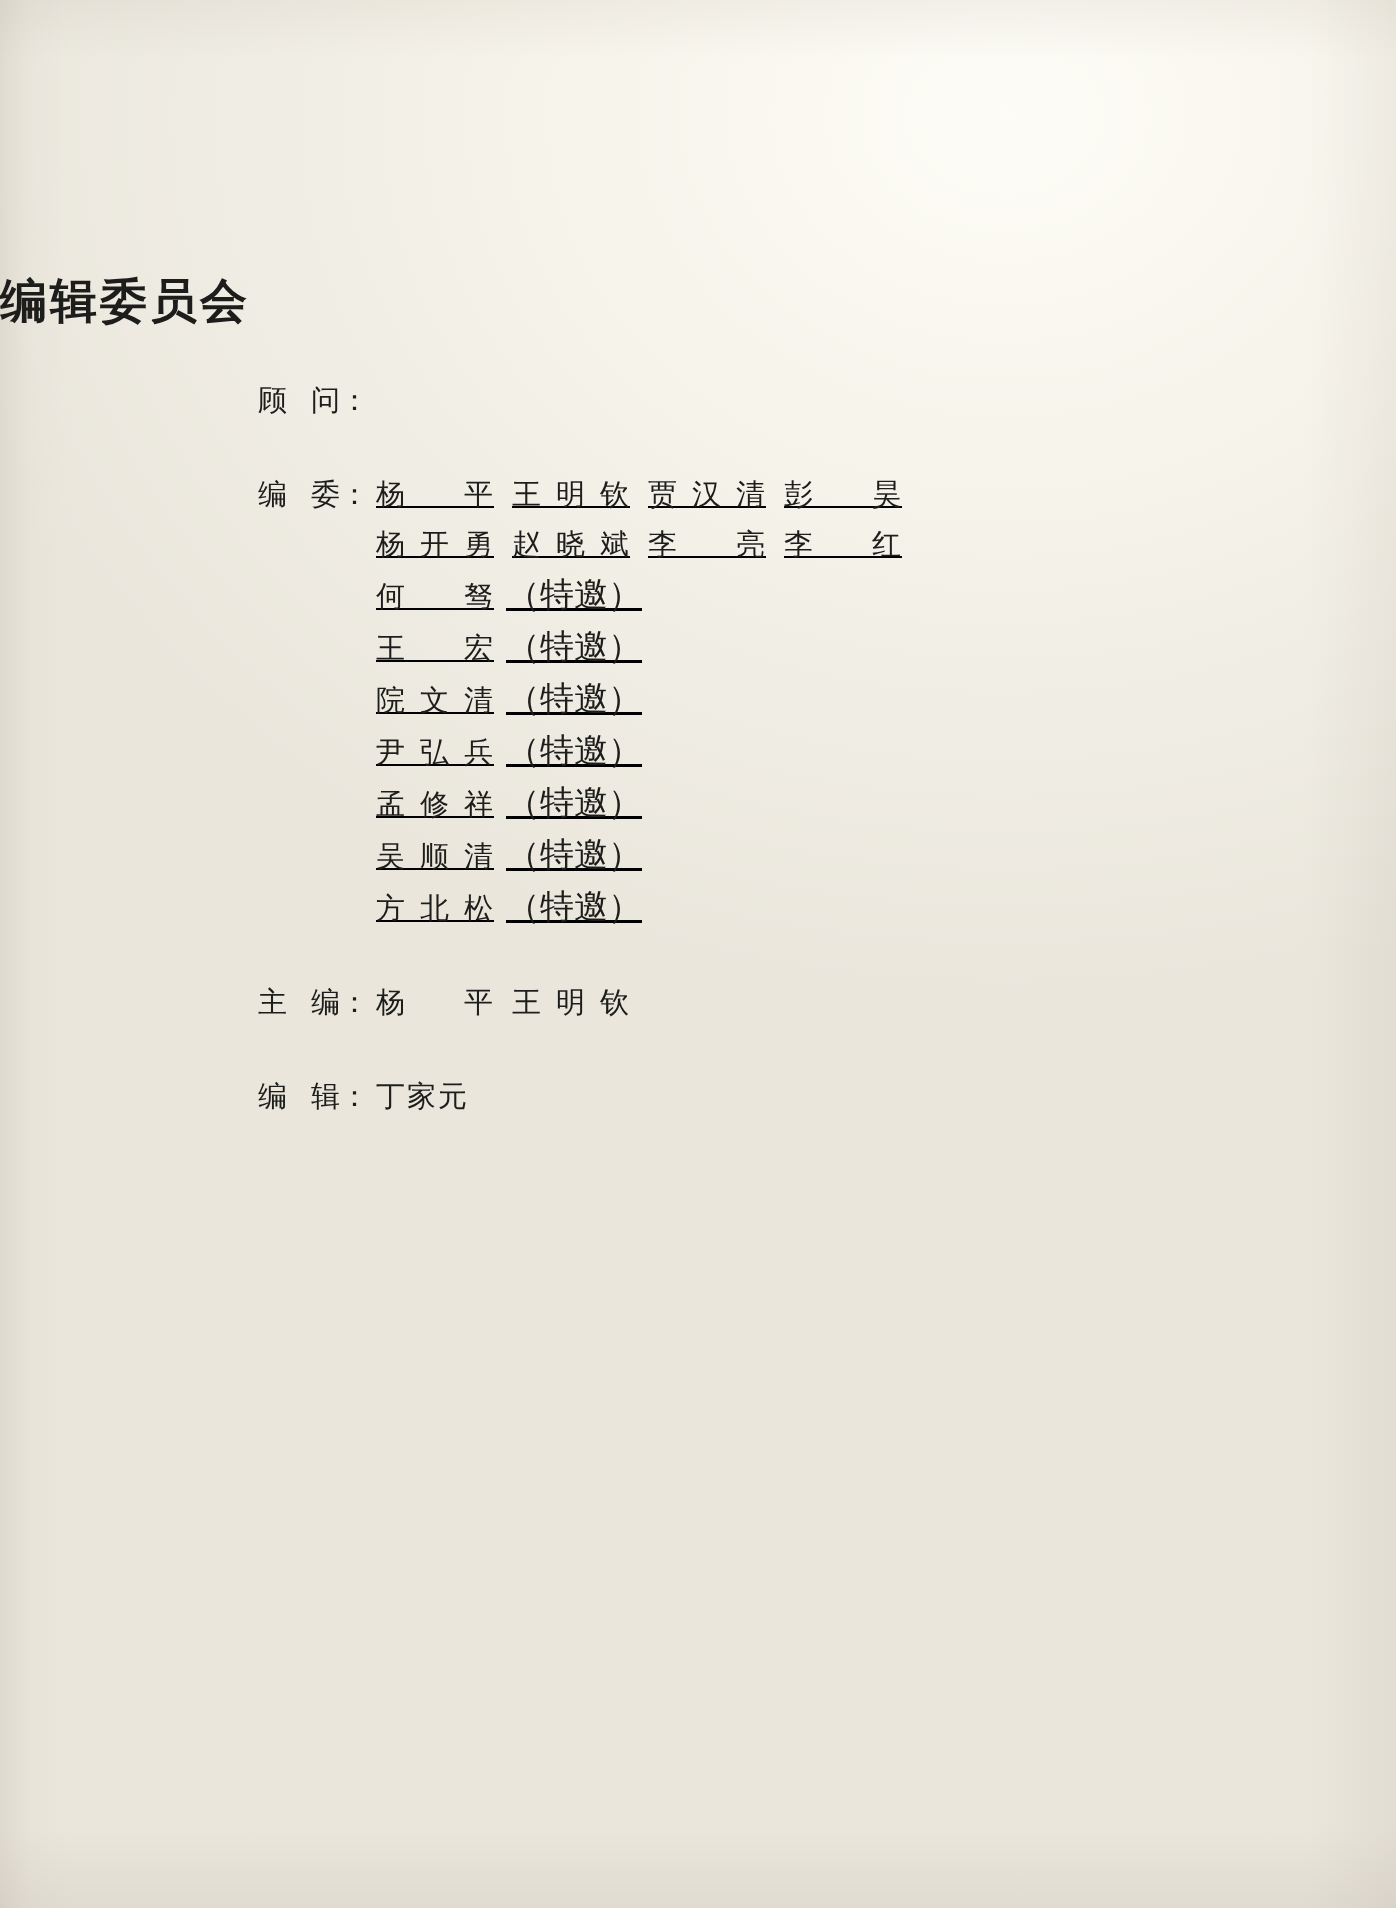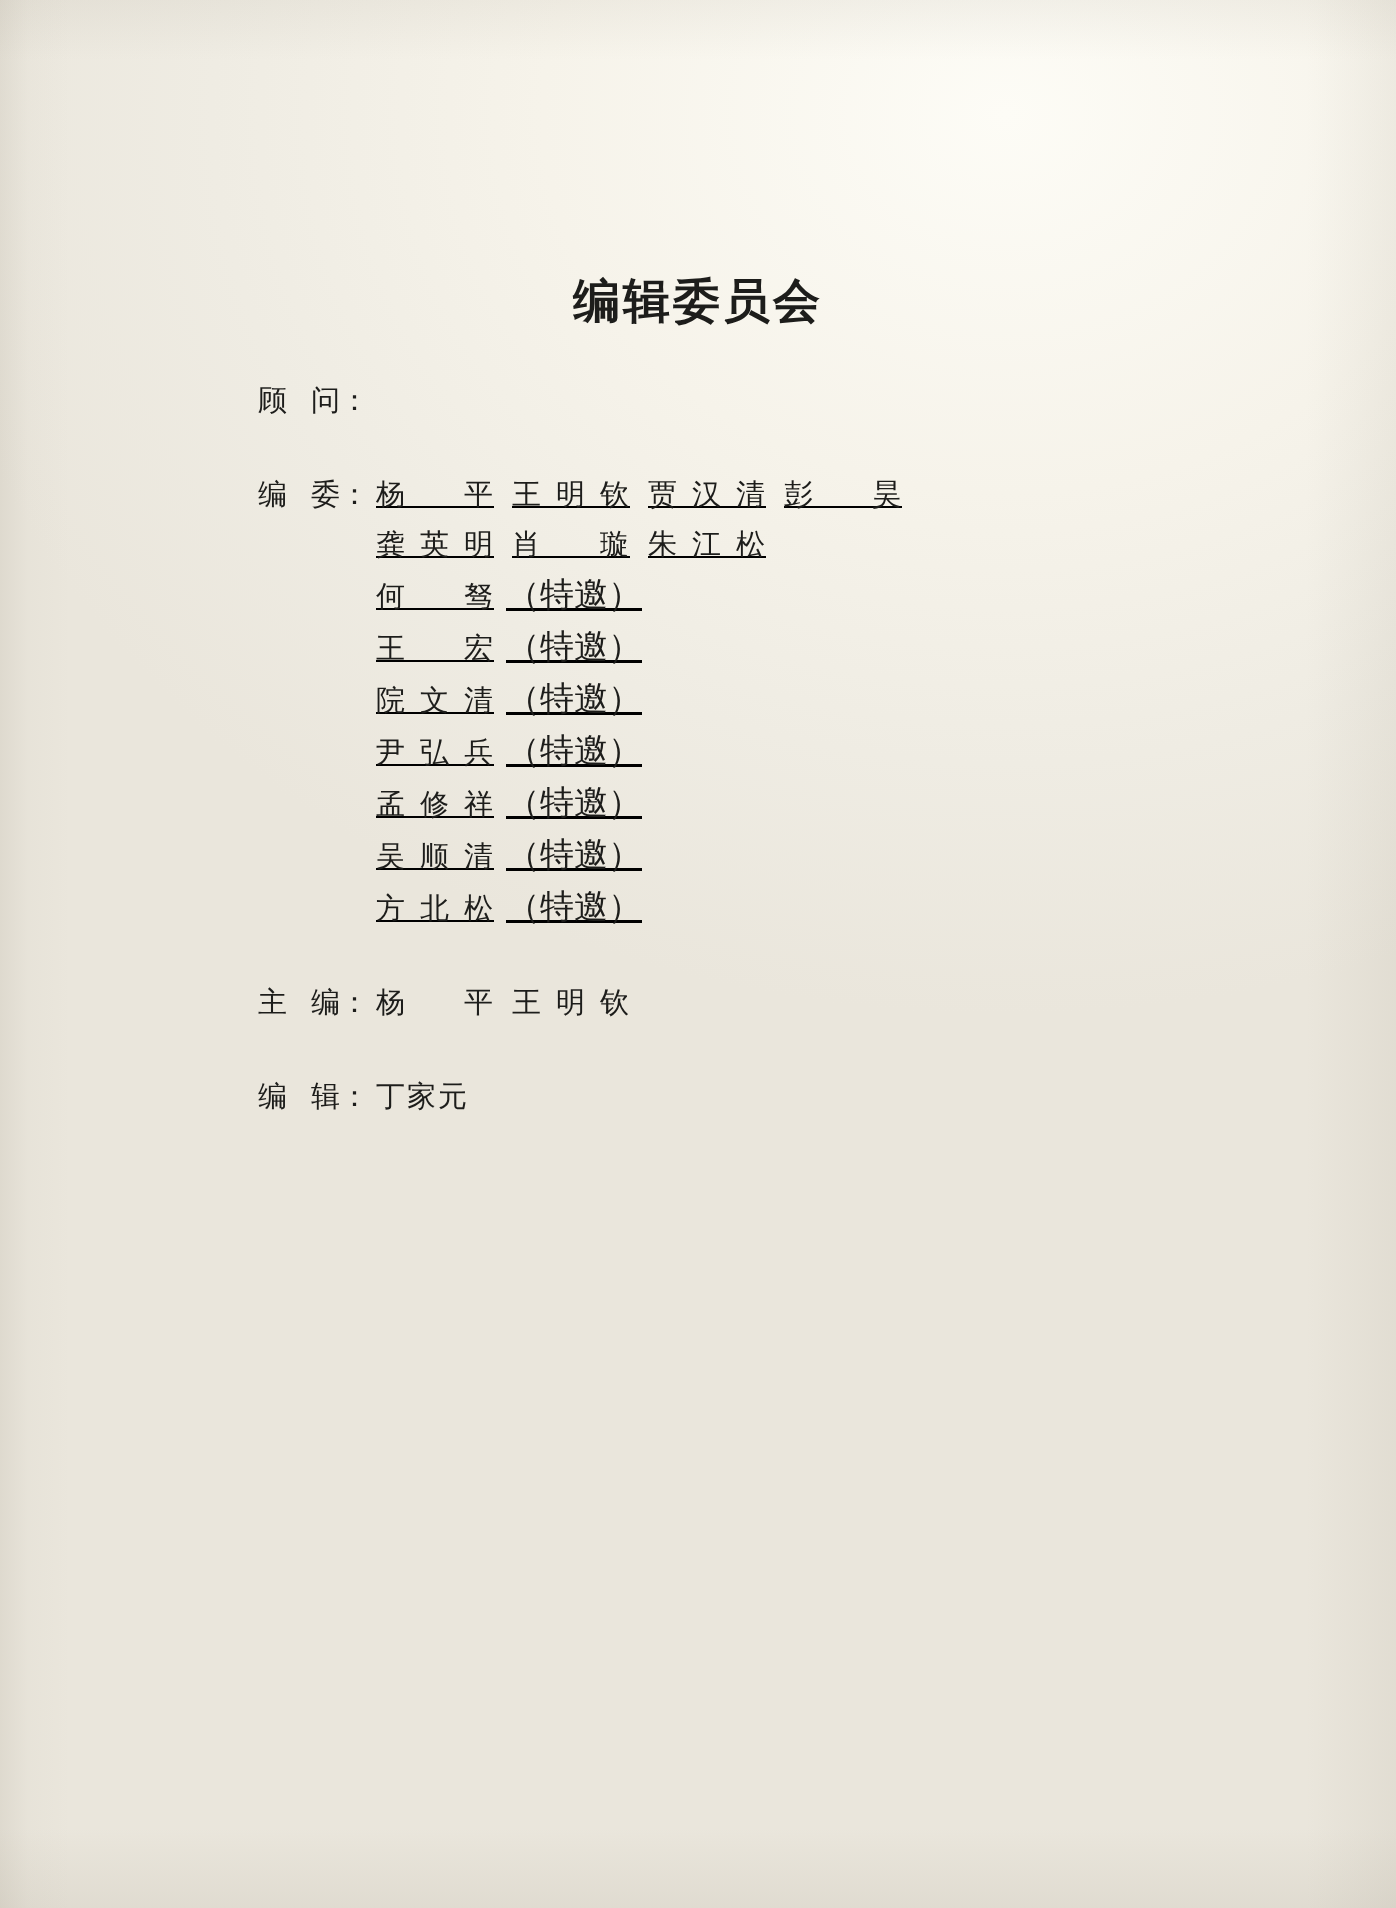--- a/index.html
+++ b/index.html
@@ -37,21 +37,20 @@
   }
 
   .content {
     position: relative;
     z-index: 2;
     padding: 0;
   }
 
   
   .title {
-    text-align: center;
     font-family: "DejaVu Serif", "Liberation Serif", serif;
     font-weight: bold;
     font-size: 47px;
     letter-spacing: 3px;
     color: #1d1d1b;
     margin: 0;
     padding-top: 275px;
     line-height: 1.1;
   }
 
@@ -148,23 +147,24 @@
           <span class="lbl-chars">编委</span><span class="lbl-colon">：</span>
         </div>
         <div class="sec-body">
           <div class="name-row">
             <span class="name">杨平</span>
             <span class="name">王明钦</span>
             <span class="name">贾汉清</span>
             <span class="name">彭昊</span>
           </div>
           <div class="name-row">
-            <span class="name">龚英明</span>
-            <span class="name">肖璇</span>
-            <span class="name">朱江松</span>
+            <span class="name">杨开勇</span>
+            <span class="name">赵晓斌</span>
+            <span class="name">李亮</span>
+            <span class="name">李红</span>
           </div>
           <div class="name-row row-note">
             <span class="name">何驽</span>
             <span class="name-note">（特邀）</span>
           </div>
           <div class="name-row row-note">
             <span class="name">王宏</span>
             <span class="name-note">（特邀）</span>
           </div>
           <div class="name-row row-note">

